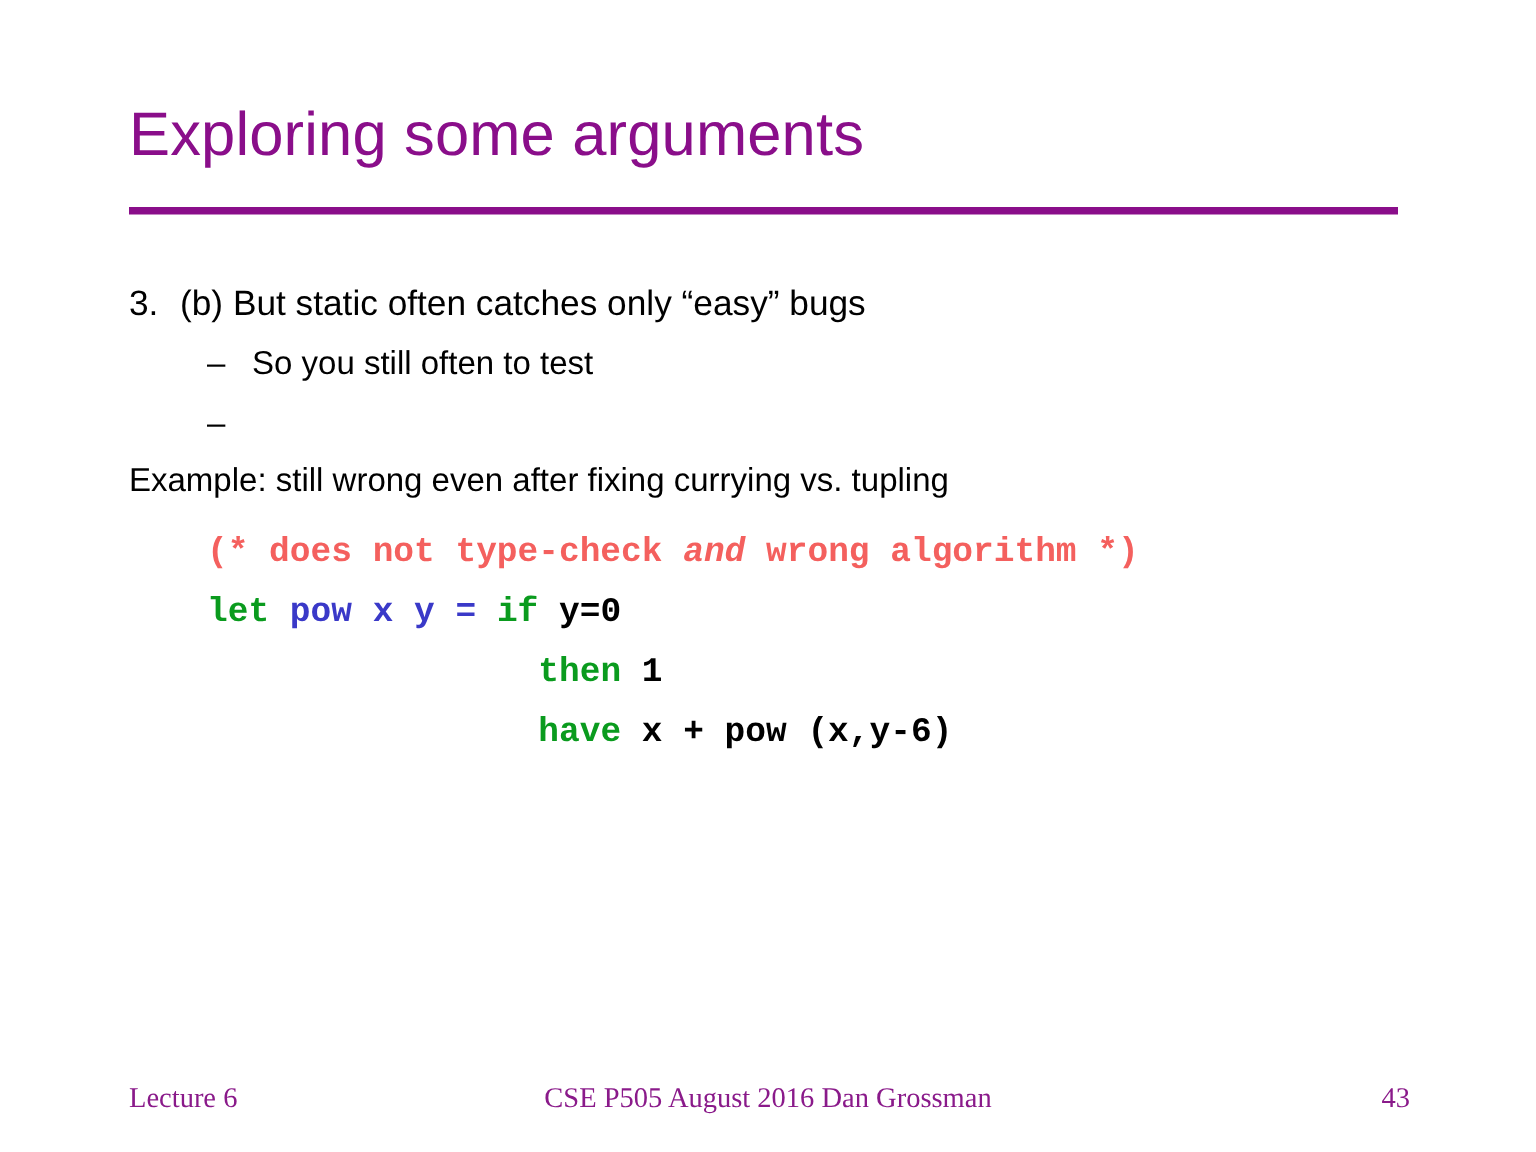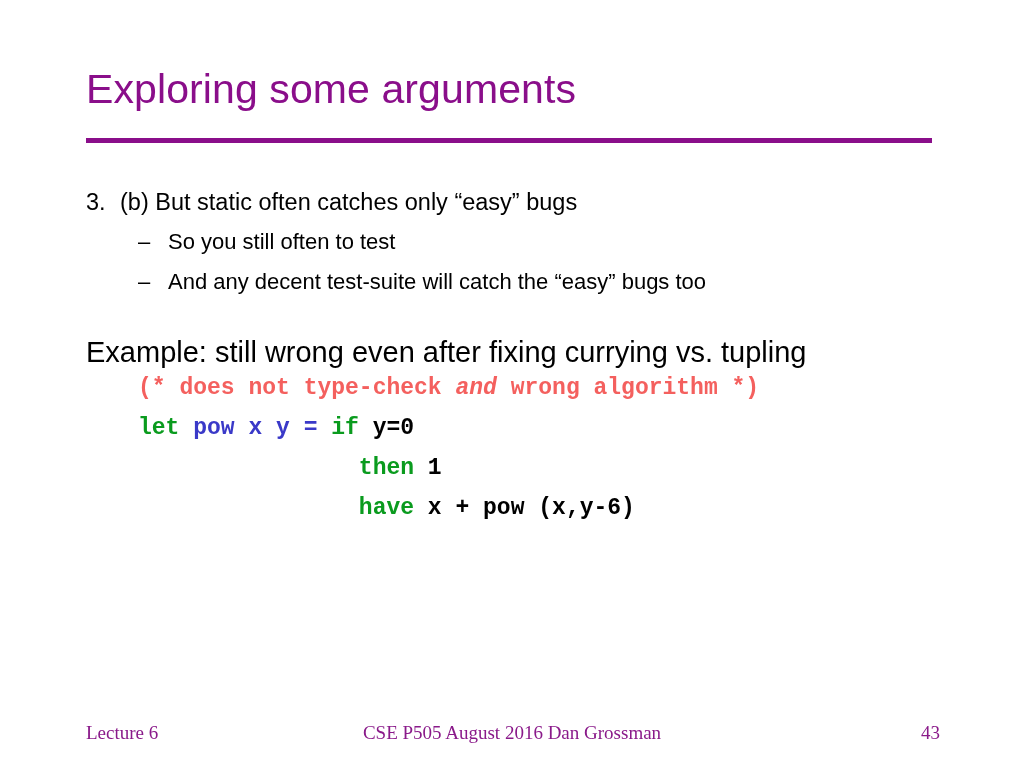--- a/index.html
+++ b/index.html
@@ -78,36 +78,36 @@
     position: absolute;
     left: 52px;
     top: 0;
   }
 
   .spacer-block {
     height: 38px;
   }
 
   .plain {
-    font-size: 29px;
+    font-size: 22px;
     line-height: 32px;
     white-space: nowrap;
   }
 
   
   .code {
     font-family: "Liberation Mono", "DejaVu Sans Mono", monospace;
     font-size: 23px;
     line-height: 40px;
     font-weight: bold;
     white-space: pre;
     padding-left: 52px;
     color: #000000;
   }
-  .code-first { }
+  .code-first { margin-top: 12px; }
 
   .kw     { color: #0A9B1E; }   
   .fn     { color: #3A39C8; text-align: center; }   
   .cmt    { color: #F4605E; }   
   .cmt-em { color: #F4605E; font-style: italic; }
 
   
   .footer {
     position: absolute;
     left: 0;
@@ -154,21 +154,20 @@
       <span>(b) But static often catches only “easy” bugs</span>
     </div>
 
     <div class="lvl2">
       <span class="marker">–</span>
       <span>So you still often to test</span>
     </div>
 
     <div class="lvl2">
       <span class="marker">–</span>
-      <span>And any decent test-suite will catch the “easy” bugs too</span>
     </div>
 
     <div class="spacer-block"></div>
 
     <div class="plain">Example: still wrong even after fixing currying vs. tupling</div>
 
     <div class="code code-first"><span class="cmt">(* does not type-check </span><span class="cmt-em">and</span><span class="cmt"> wrong algorithm *)</span></div>
 
     <div class="code"><span class="kw">let </span><span class="fn">pow x y = </span><span class="kw">if </span><span>y=0</span></div>
 

